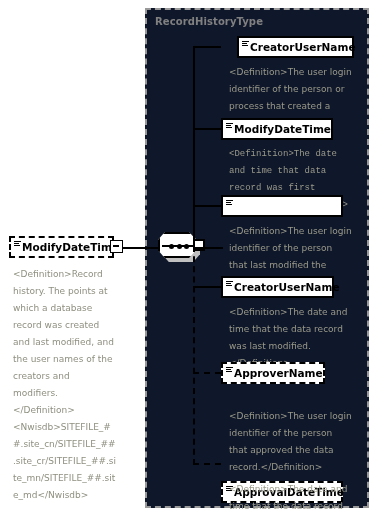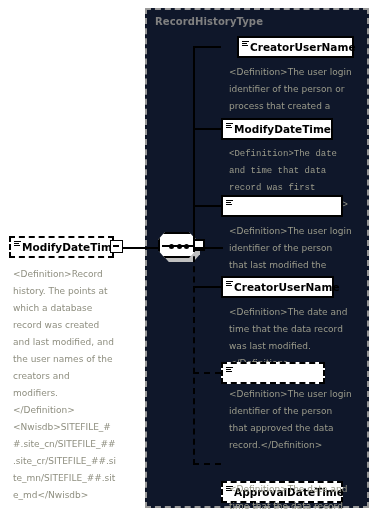--- a/index.html
+++ b/index.html
@@ -352,23 +352,24 @@
 <div class="annot child-annot" style="top:304px;">&lt;Definition&gt;The date and time that the data record was last modified.&lt;/Definition&gt;</div>
 
 <div class="child" style="top:362px; width:104px;">
   <div class="elem-shadow"></div>
   <div class="elem-box dashed">
     <span class="elem-icon">
         <i></i>
         <i></i>
         <i></i>
       </span>
-  </div>
-</div>
-<div class="annot child-annot" style="top:386px;">&lt;Definition&gt;The user login identifier of the person that approved the data record.&lt;/Definition&gt;</div>
+    <span class="elem-label">ApproverName</span>
+  </div>
+</div>
+<div class="annot child-annot" style="top:408px;">&lt;Definition&gt;The user login identifier of the person that approved the data record.&lt;/Definition&gt;</div>
 
 <div class="child" style="top:453px; width:122px;margin-top:28px;">
   <div class="elem-shadow"></div>
   <div class="elem-box dashed">
     <span class="elem-icon">
         <i></i>
         <i></i>
         <i></i>
       </span>
     <span class="elem-label">ApprovalDateTime</span>

